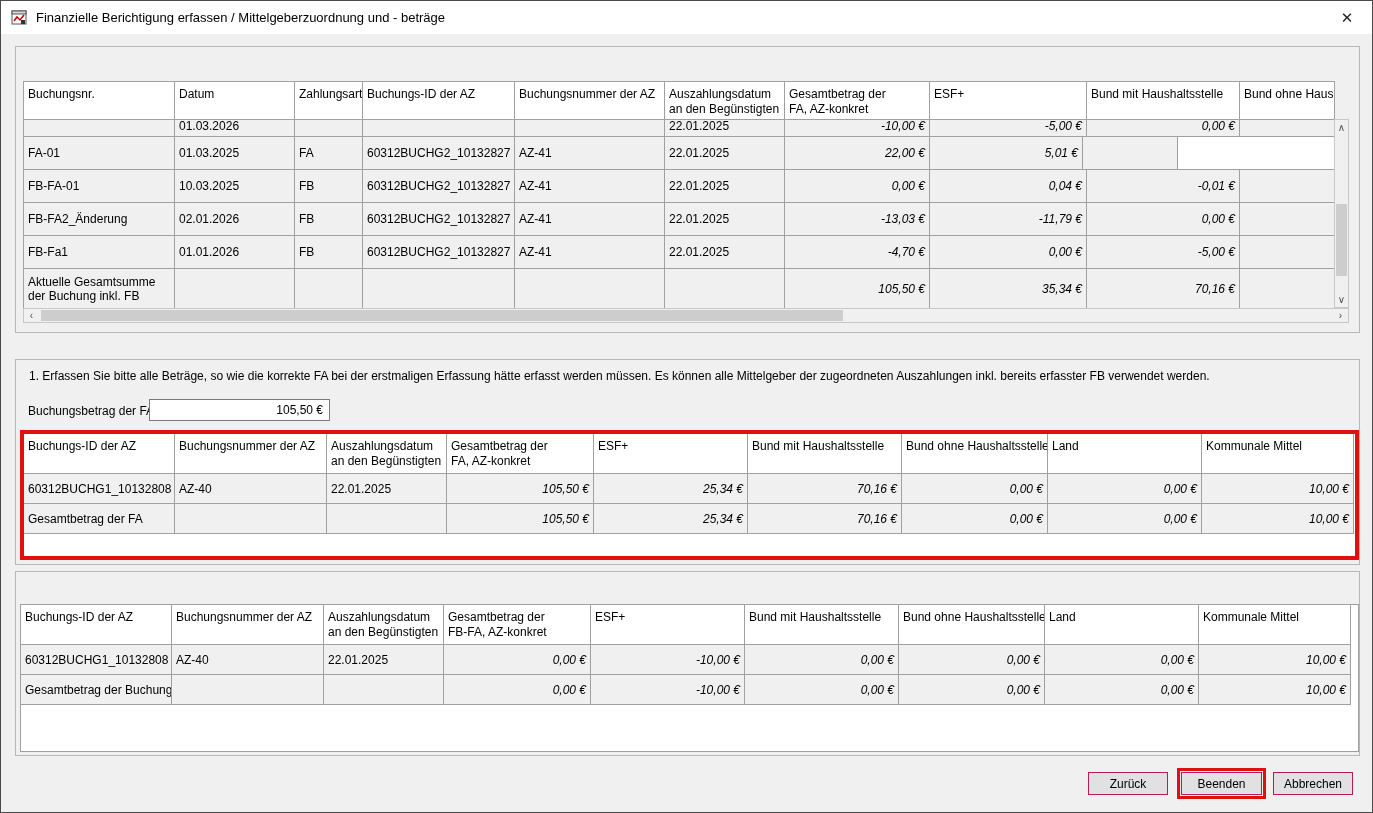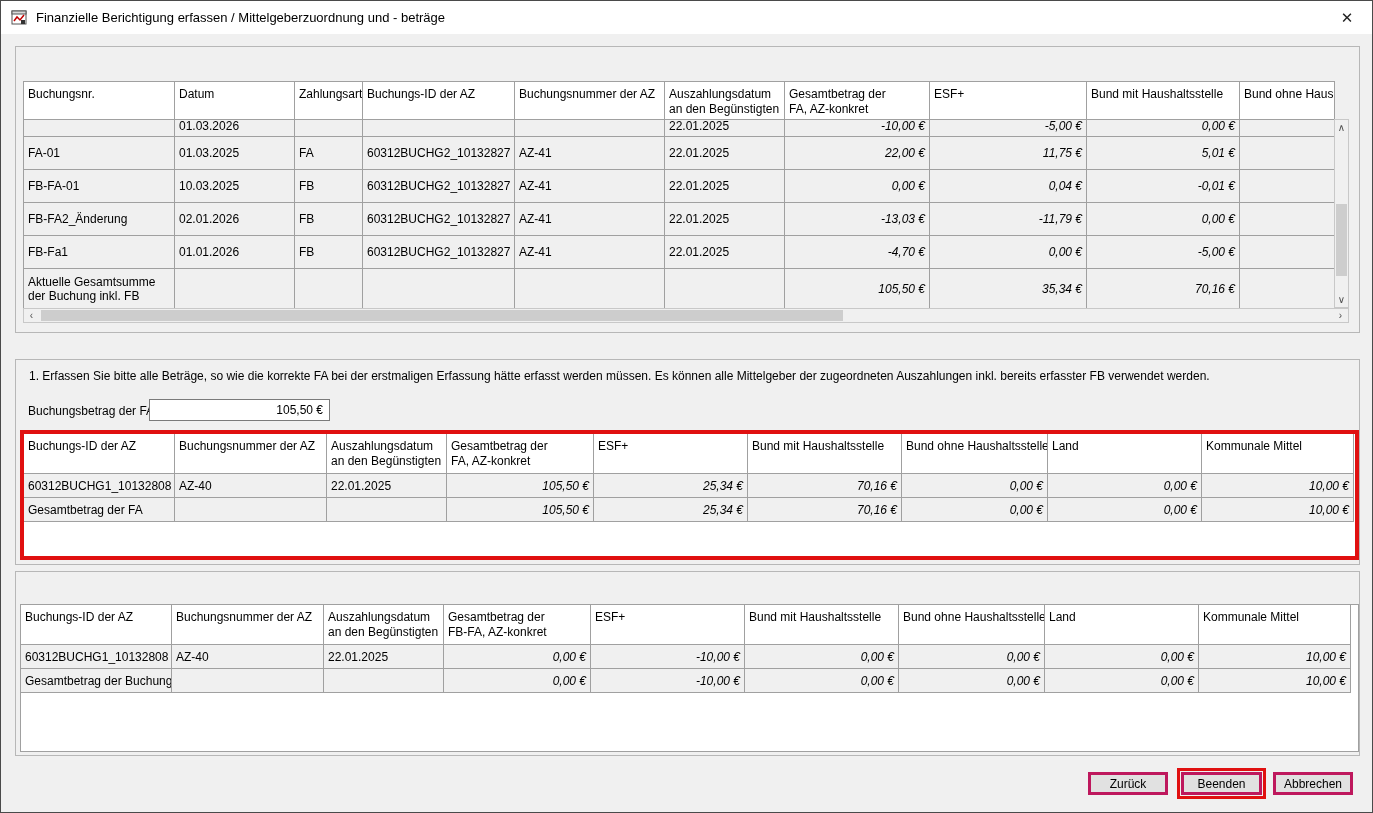--- a/index.html
+++ b/index.html
@@ -33,21 +33,21 @@
   
   .t1{left:7px;top:34px;}
   .t1 .thead{height:38px;}
   .t1 .partial{height:17px;}
   .t1 .partial .tcell{align-items:flex-end;padding-bottom:3px;}
   .t1 .tbody{height:33px;}
   .t1 .summary{height:40px;}
   .t1 .summary .tcell:first-child{white-space:normal;line-height:14px;}
   
   .t23 .thead{height:40px;}
-  .t23 .tbody{height:24px;}
+  .t23 .tbody{height:30px;}
   
   .vscroll{position:absolute;width:15px;background:#f0f0f0;border:1px solid #c8c8c8;
     display:flex;flex-direction:column;align-items:stretch;}
   .varrow,.harrow{flex:none;display:flex;align-items:center;justify-content:center;
     color:#505050;font-size:10px;background:#f0f0f0;}
   .varrow{height:15px;}
   .vtrack{flex:1;position:relative;}
   .vthumb{position:absolute;left:1px;right:1px;top:44%;height:46%;background:#cdcdcd;}
   .hscroll{position:absolute;height:15px;background:#f0f0f0;border:1px solid #c8c8c8;
     display:flex;align-items:stretch;}
@@ -60,21 +60,21 @@
     border:1px solid #7a7a7a;background:#fff;font-family:"Liberation Sans",sans-serif;
     font-size:12px;text-align:right;padding:0 6px;}
   .redbox{position:absolute;left:4px;top:70px;width:1339px;height:130px;
     border:4px solid #e01010;background:#fff;}
   .redbox .dtable{left:0;top:0;border-top:none;border-left:none;}
   
   .viewport3{position:absolute;left:4px;top:32px;width:1339px;height:148px;
     border:1px solid #a0a0a0;background:#fff;}
   .viewport3 .dtable{left:0;top:0;border-top:none;border-left:none;}
   
-  .btn{position:absolute;height:23px;background:#e1e1e1;border:3px solid #be185d;
+  .btn{position:absolute;height:23px;background:#e1e1e1;border:1px solid #be185d;
     font-family:"Liberation Sans",sans-serif;font-size:12px;color:#000;
     display:flex;align-items:center;justify-content:center;}
   .btn-zurueck{left:1087px;top:771px;width:80px;}
   .beenden-wrap{position:absolute;left:1176px;top:767px;border:3px solid #e01010;padding:1px;background:#f0f0f0;}
   .beenden-wrap .btn{position:static;width:81px;}
   .btn-abbrechen{left:1272px;top:771px;width:80px;}
 </style>
 </head>
 <body>
 
@@ -122,21 +122,20 @@
           <div class="tcell" style="width: 95px;"></div>
         </div>
         <div class="trow tbody">
           <div class="tcell" style="width: 151px;">FA-01</div>
           <div class="tcell" style="width: 120px;">01.03.2025</div>
           <div class="tcell" style="width: 68px;">FA</div>
           <div class="tcell" style="width: 152px;">60312BUCHG2_10132827</div>
           <div class="tcell" style="width: 150px;">AZ-41</div>
           <div class="tcell" style="width: 120px;">22.01.2025</div>
           <div class="tcell num" style="width: 145px;">22,00 €</div>
-          <div class="tcell num" style="width: 157px;">11,75 €</div>
           <div class="tcell num" style="width: 153px;">5,01 €</div>
           <div class="tcell" style="width: 95px;"></div>
         </div>
         <div class="trow tbody">
           <div class="tcell" style="width: 151px;">FB-FA-01</div>
           <div class="tcell" style="width: 120px;">10.03.2025</div>
           <div class="tcell" style="width: 68px;">FB</div>
           <div class="tcell" style="width: 152px;">60312BUCHG2_10132827</div>
           <div class="tcell" style="width: 150px;">AZ-41</div>
           <div class="tcell" style="width: 120px;">22.01.2025</div>

